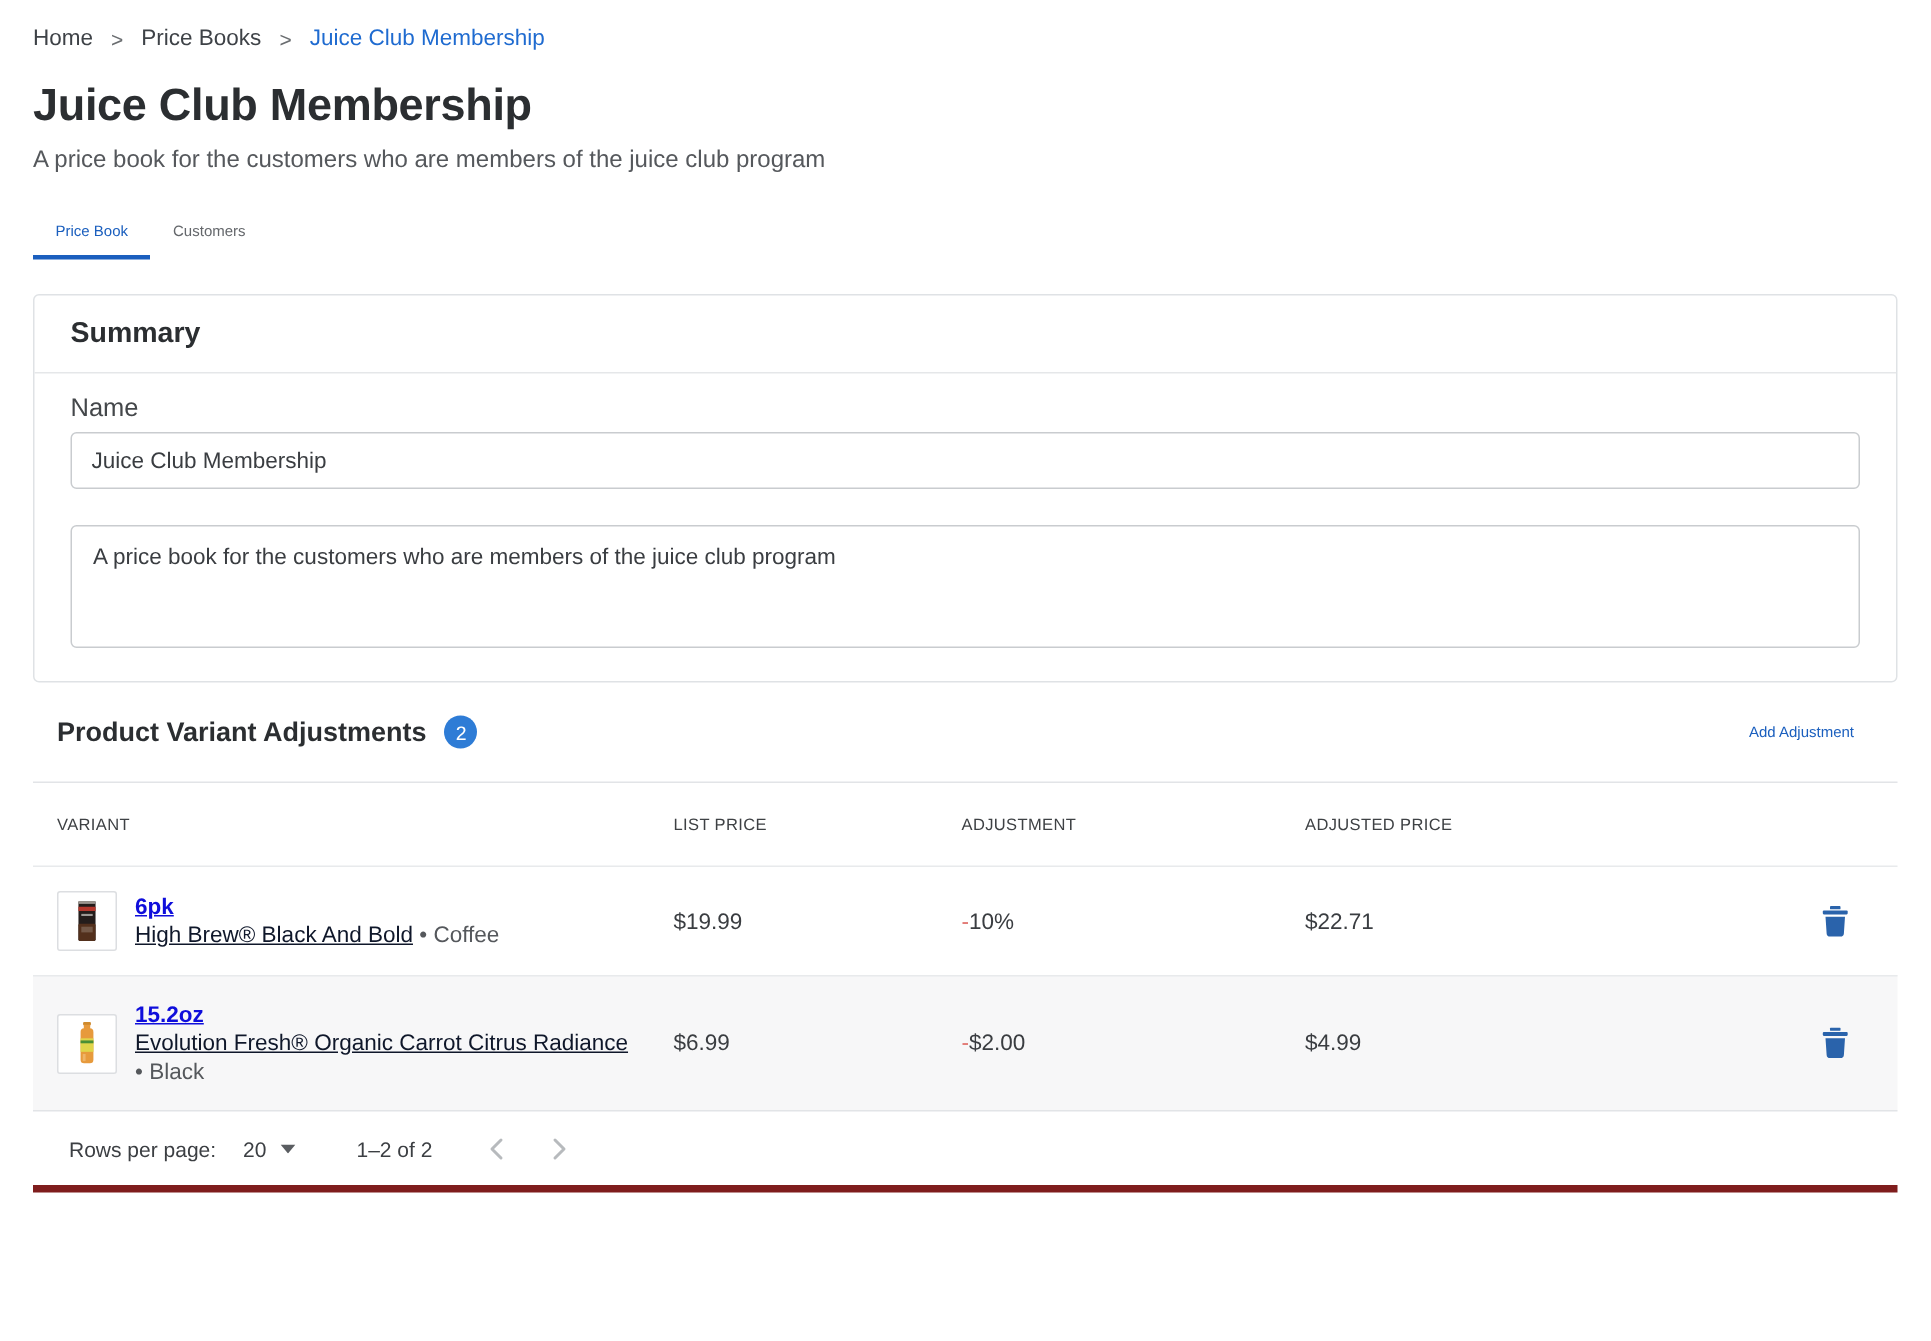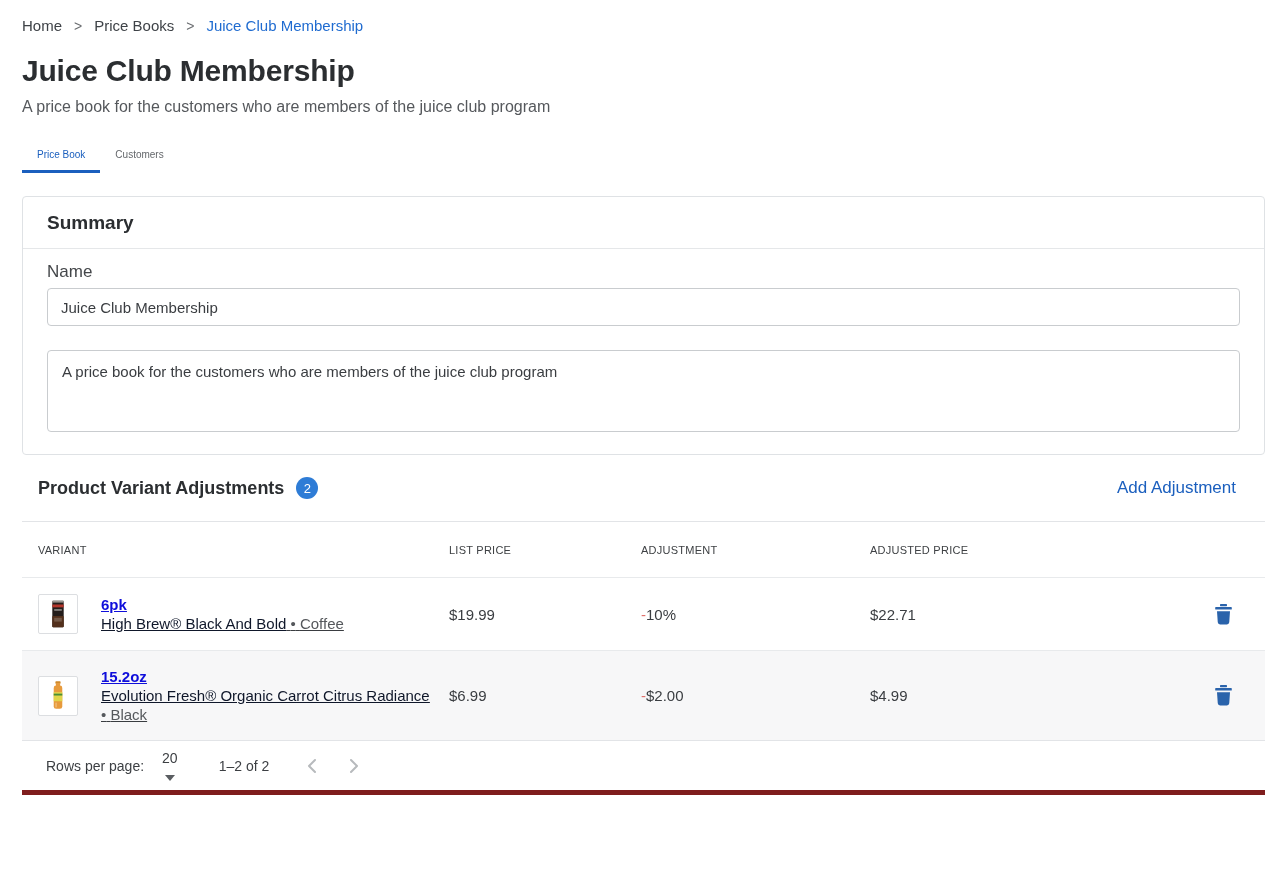--- a/index.html
+++ b/index.html
@@ -48,51 +48,51 @@
   .sub-tabs { margin-top: 36px; }
 
   
   .section-row { margin-top: 18px; display: flex; align-items: center; padding: 0 29px 0 16px; height: 30px; }
   .section-title { font-size: 18px; font-weight: 700; color: #2b2e31; }
   .count-badge {
     margin-left: 12px; min-width: 22px; height: 22px; border-radius: 11px;
     background: var(--badge-blue, #2e7cd6); color: #fff; font-size: 13px;
     display: inline-flex; align-items: center; justify-content: center; padding: 0 4px;
   }
-  .add-link { margin-left: auto; color: var(--accent-blue, #1b5fbe); font-size: 17px; font-weight: 500; cursor: pointer; }
+  .add-link { margin-left: auto; color: var(--accent-blue, #1b5fbe); font-size: 10px; font-weight: 500; cursor: pointer; }
 
   
   .table { margin-top: 18px; border-top: 1px solid #e2e4e7; }
   .thead, .trow { display: grid; grid-template-columns: 427px 192px 229px 285px 1fr; align-items: center; }
   .thead { height: 55px; }
   .th { font-size: 11px; font-weight: 500; color: #3e4144; letter-spacing: 0.25px; }
   .th.first { padding-left: 16px; }
   .trow { border-top: 1px solid #e8eaec; padding: 16px 0; }
   .trow.striped { background: #f7f7f8; }
-  .variant-cell { display: flex; align-items: center; gap: 23px; padding-left: 16px; text-decoration: underline; }
+  .variant-cell { display: flex; align-items: center; gap: 12px; padding-left: 16px; }
   .thumb {
     width: 40px; height: 40px; border: 1px solid #dcdee1; border-radius: 2px;
     background: #fff; display: flex; align-items: center; justify-content: center; flex-shrink: 0;
   }
   .variant-text { line-height: 19px; font-size: 15px; }
   .variant-link { color: var(--link-blue, #0f0edb); font-weight: 700; text-decoration: underline; cursor: pointer; }
   .product-link { color: #0f172a; text-decoration: underline; cursor: pointer; }
   .category { color: #55585c; }
   .price { font-size: 15px; color: #3a3d41; }
   .minus { color: var(--minus-red, #e0716c); }
   .delete-cell { display: flex; justify-content: flex-end; padding-right: 25px; }
   .trash-btn { width: 34px; height: 34px; border: none; background: none; cursor: pointer; display: flex; align-items: center; justify-content: center; padding: 0; }
   .trash-btn svg { fill: var(--trash-blue, #2a63ab); }
 
   
   .pagination {
     height: 55px; border-top: 1px solid #e2e4e7; border-bottom: 5px solid #7f1d1d;
     display: flex; align-items: center; padding-left: 24px; font-size: 14px; color: #3c3f43;
   }
-  .rpp-control { margin-left: 18px; display: flex; align-items: center; gap: 9px; cursor: pointer; flex-direction: column; }
+  .rpp-control { margin-left: 18px; display: flex; align-items: center; gap: 9px; cursor: pointer; }
   .rpp-value { font-size: 14px; color: #3c3f43; }
   .range-label { margin-left: 41px; }
   .pager-btns { margin-left: 33px; display: flex; gap: 18px; }
   .pager-btn { width: 22px; height: 22px; border: none; background: none; padding: 0; cursor: pointer; display: flex; align-items: center; justify-content: center; }
   .pager-btn svg { stroke: #b7babd; }
 </style>
 </head>
 <body>
 
 <div class="page">

